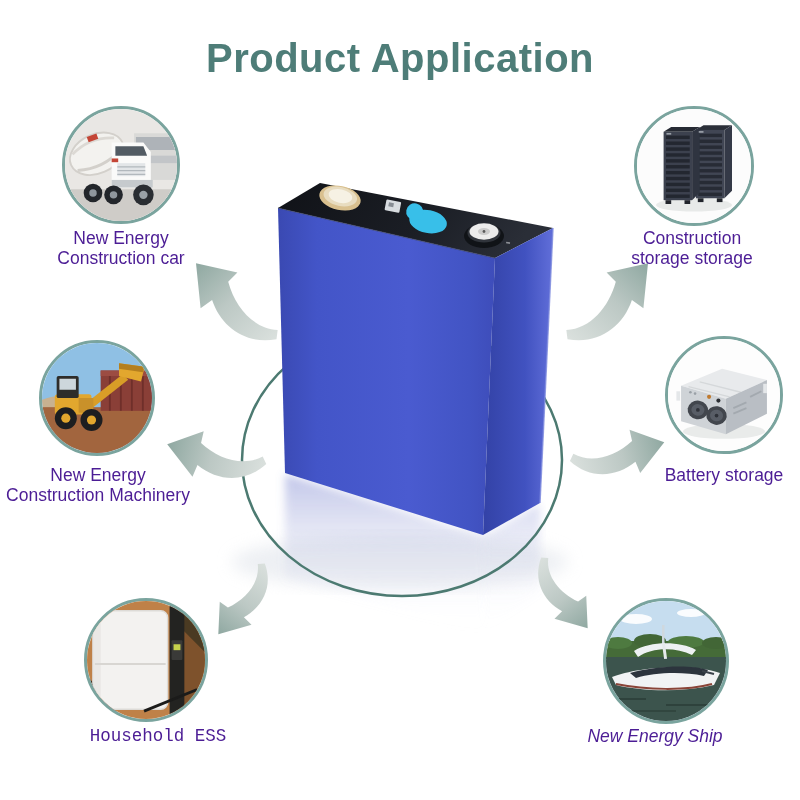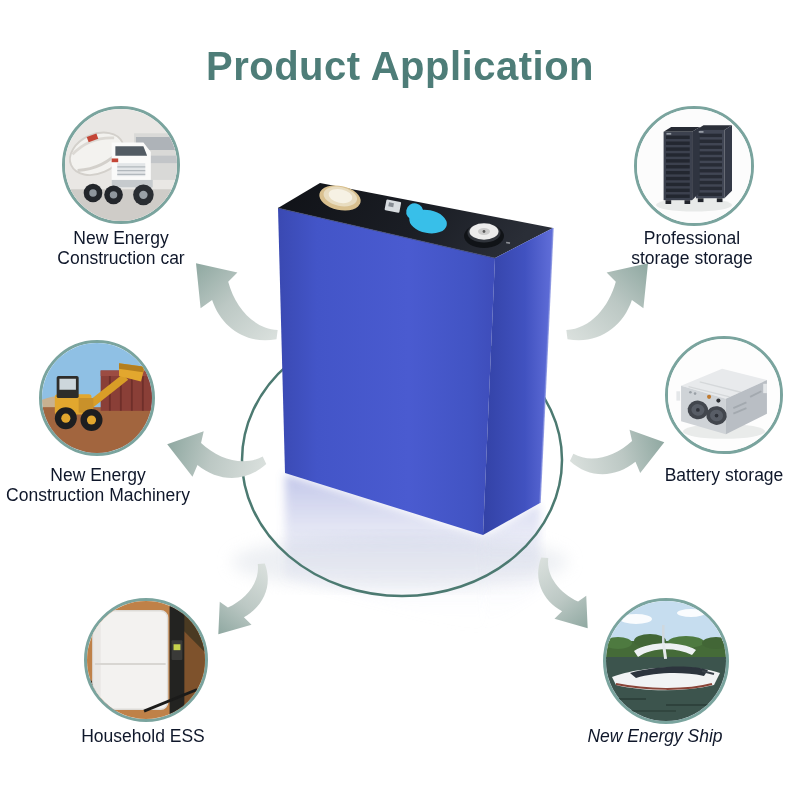--- a/index.html
+++ b/index.html
@@ -1,45 +1,45 @@
 <!DOCTYPE html>
 <html><head>
 <meta charset="utf-8">
 <style>
   html,body{margin:0;padding:0;background:#ffffff;}
   .stage{
     position:relative;width:800px;height:800px;overflow:hidden;background:#ffffff;
     font-family:"Liberation Sans", sans-serif;
   }
   .page-title{
-    position:absolute;left:0;top:44px;width:800px;text-align:center;
+    position:absolute;left:0;top:36px;width:800px;text-align:center;
     font-size:40px;font-weight:700;color:#4e7d78;letter-spacing:0.5px;margin:0;
   }
   .center-graphic{position:absolute;left:0;top:0;width:800px;height:800px;}
   .photo{
     position:absolute;border-radius:50%;overflow:hidden;
     border:3px solid #7aa49e;box-sizing:border-box;background:#fff;
   }
   .photo svg{display:block;width:100%;height:100%;}
   .app-label{
-    position:absolute;text-align:center;color:#0f172a;
+    position:absolute;text-align:center;color:#4c1d95;
     font-size:17.5px;line-height:19.5px;font-weight:400;
   }
   .app-label span{display:block;}
   
   #photo-car{left:62px;top:106px;width:118px;height:118px;}
   #label-car{left:15px;top:229px;width:212px;}
   #photo-comm{left:634px;top:106px;width:120px;height:120px;}
   #label-comm{left:592px;top:229px;width:200px;}
   #photo-constr{left:39px;top:340px;width:116px;height:116px;}
   #label-constr{left:0px;top:466px;width:196px;}
   #photo-batt{left:665px;top:336px;width:118px;height:118px;}
   #label-batt{left:624px;top:466px;width:200px;}
   #photo-ess{left:84px;top:598px;width:124px;height:124px;}
-  #label-ess{left:43px;top:727px;width:200px;}
+  #label-ess{left:58px;top:727px;width:200px;font-family:Liberation Mono, monospace;}
   #photo-ship{left:603px;top:598px;width:126px;height:126px;}
   #label-ship{left:555px;top:727px;width:200px;font-style:italic;}
 </style>
 </head>
 <body>
 
 <div class="stage">
 
   <h1 class="page-title">Product Application</h1>
 
@@ -200,21 +200,21 @@
         <rect x="31" y="25.2" width="5" height="1.8" fill="#9aa0a8"></rect>
         <rect x="65" y="23.2" width="5" height="1.8" fill="#9aa0a8"></rect>
       </g>
       <rect x="30" y="96" width="6" height="4" fill="#22252c"></rect>
       <rect x="50" y="96" width="6" height="4" fill="#22252c"></rect>
       <rect x="64" y="94" width="6" height="4" fill="#22252c"></rect>
       <rect x="84" y="94" width="6" height="4" fill="#22252c"></rect>
     </svg>
   </div>
   <div class="app-label" id="label-comm">
-    <span>Professional</span>
+    <span>Construction</span>
     <span>storage storage</span>
   </div>
 
   <div class="photo" id="photo-constr">
     <svg viewBox="0 0 120 120">
       <rect width="120" height="120" fill="#8fc0e4"></rect>
       <path d="M0,62 Q20,54 40,60 L40,72 L0,72 Z" fill="#c8b190"></path>
       <rect y="70" width="120" height="50" fill="#a2653e"></rect>
       <rect x="64" y="30" width="56" height="44" fill="#8a3f37"></rect>
       <rect x="64" y="30" width="56" height="6" fill="#9c4c42"></rect>

